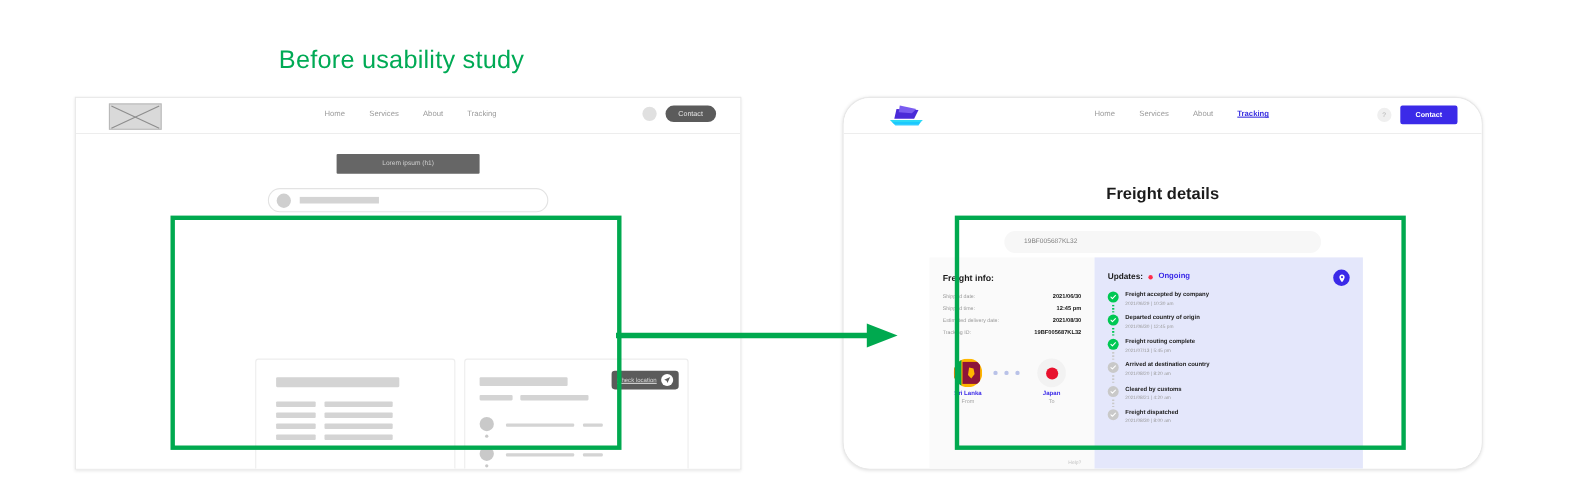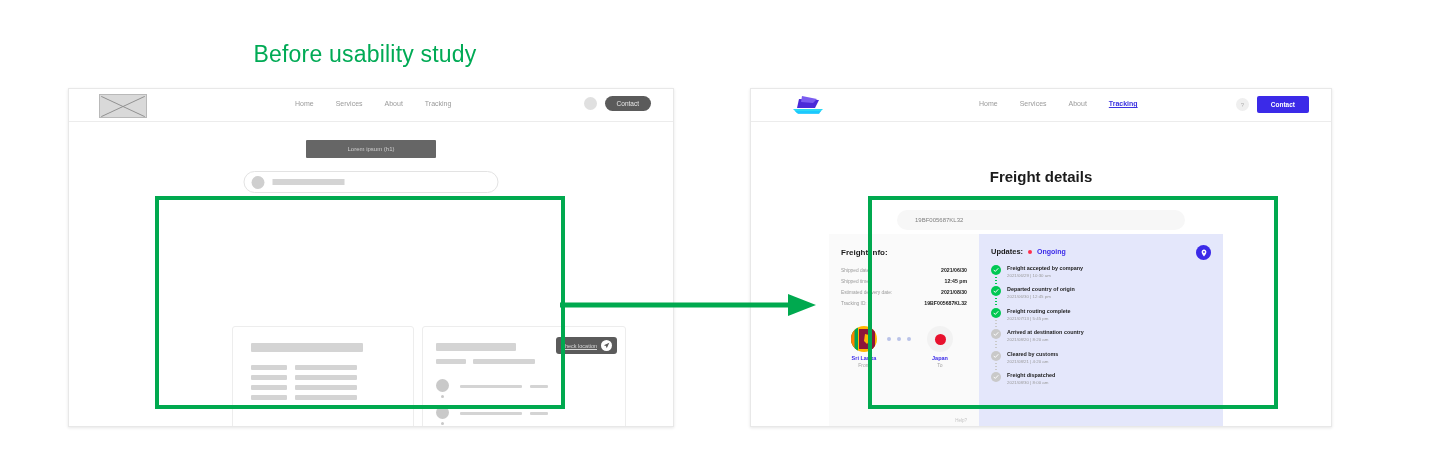--- a/index.html
+++ b/index.html
@@ -17,21 +17,21 @@
   }
   #cap-before{left:240px;top:41px;width:250px;}
   #cap-after{left:968px;top:41px;width:230px;}
 
   
   .frame{
     position:absolute;background:#ffffff;border:1px solid #e8e8e8;
     box-shadow:0 1px 3px rgba(0,0,0,.10);overflow:hidden;
   }
   #frame-before{left:68px;top:88px;width:604px;height:337px;}
-  #frame-after{left:750px;top:88px;width:580px;height:337px;}
+  #frame-after{left:766px;top:88px;width:580px;height:337px;border-radius:25px;}
 
   .navbar{
     position:relative;height:32px;border-bottom:1px solid #ececec;
     display:flex;align-items:center;background:#fff;
   }
 
   
   .wf-logo{position:absolute;left:30px;top:5px;width:46px;height:22px;
     background:#d9d9d9;border:1px solid #b9b9b9;}
   .wf-logo:before,.wf-logo:after{

